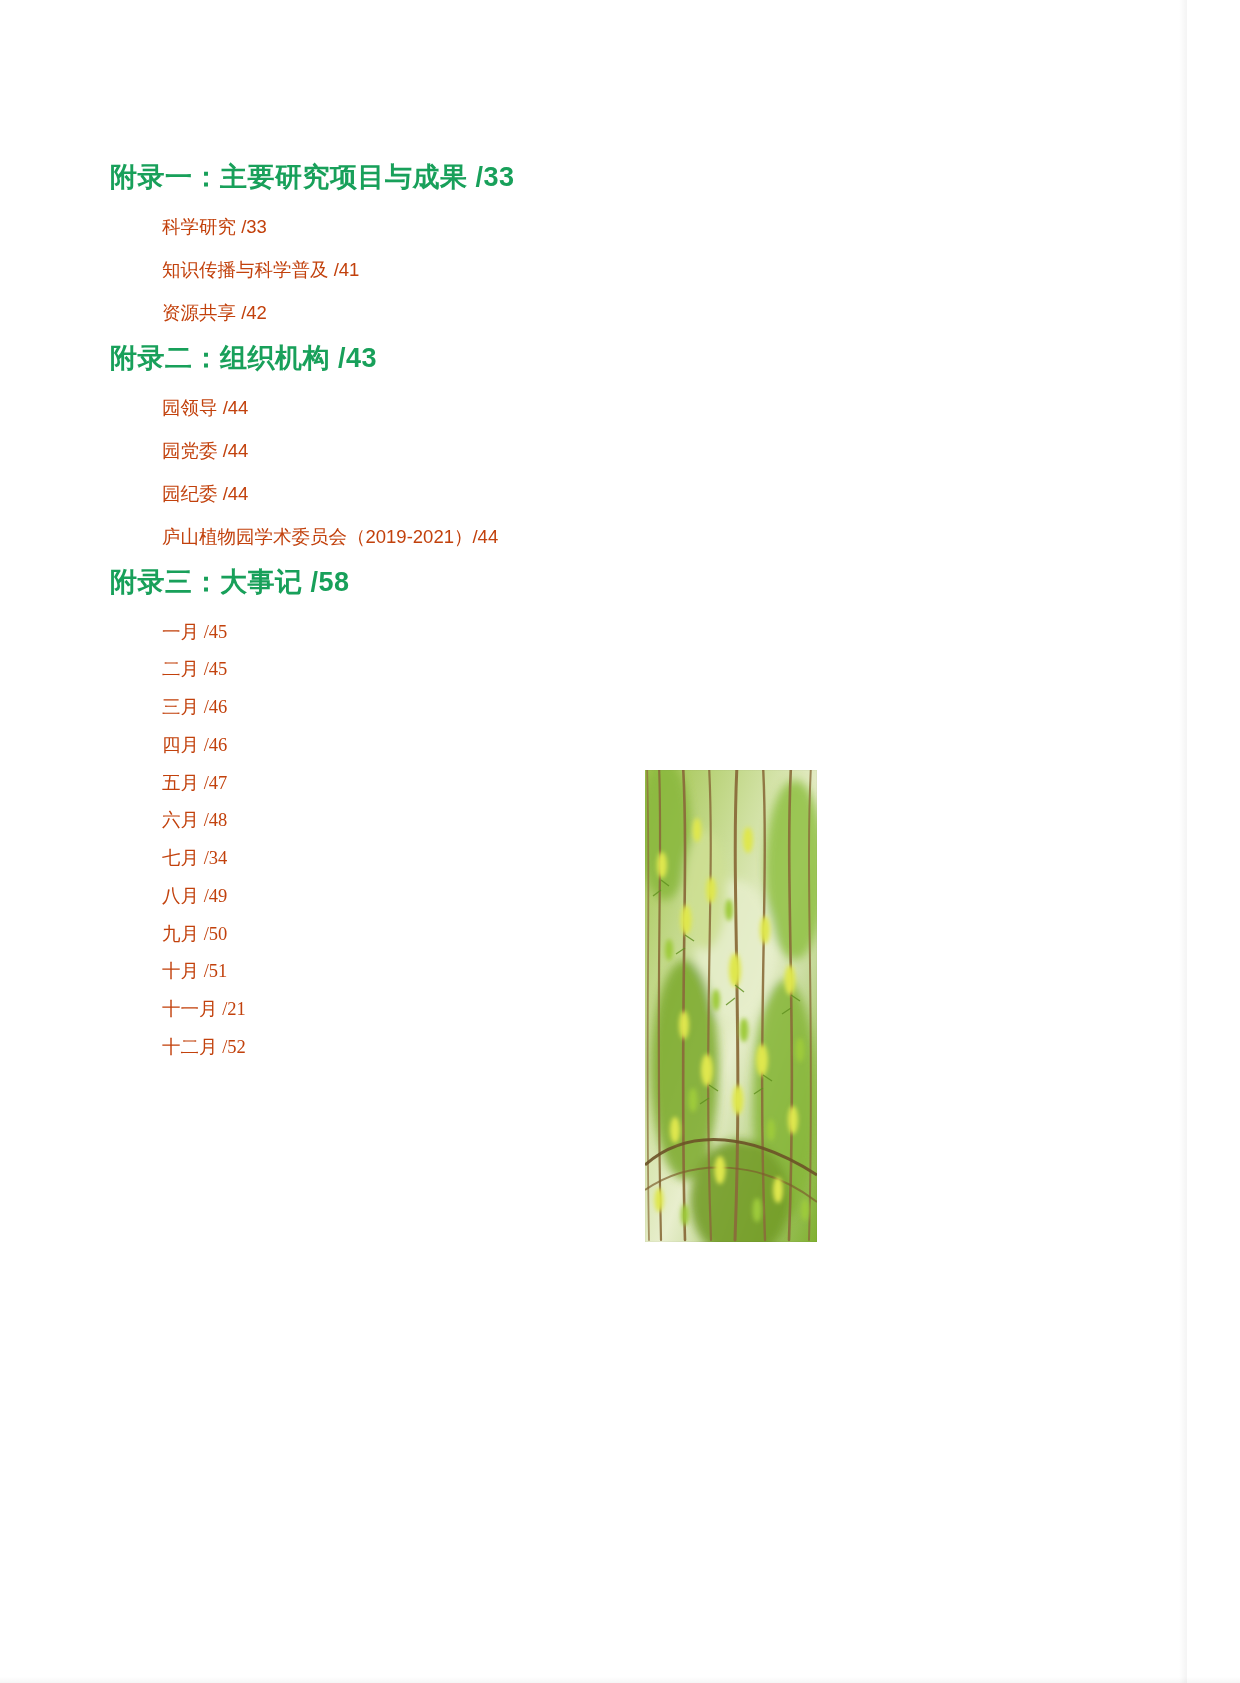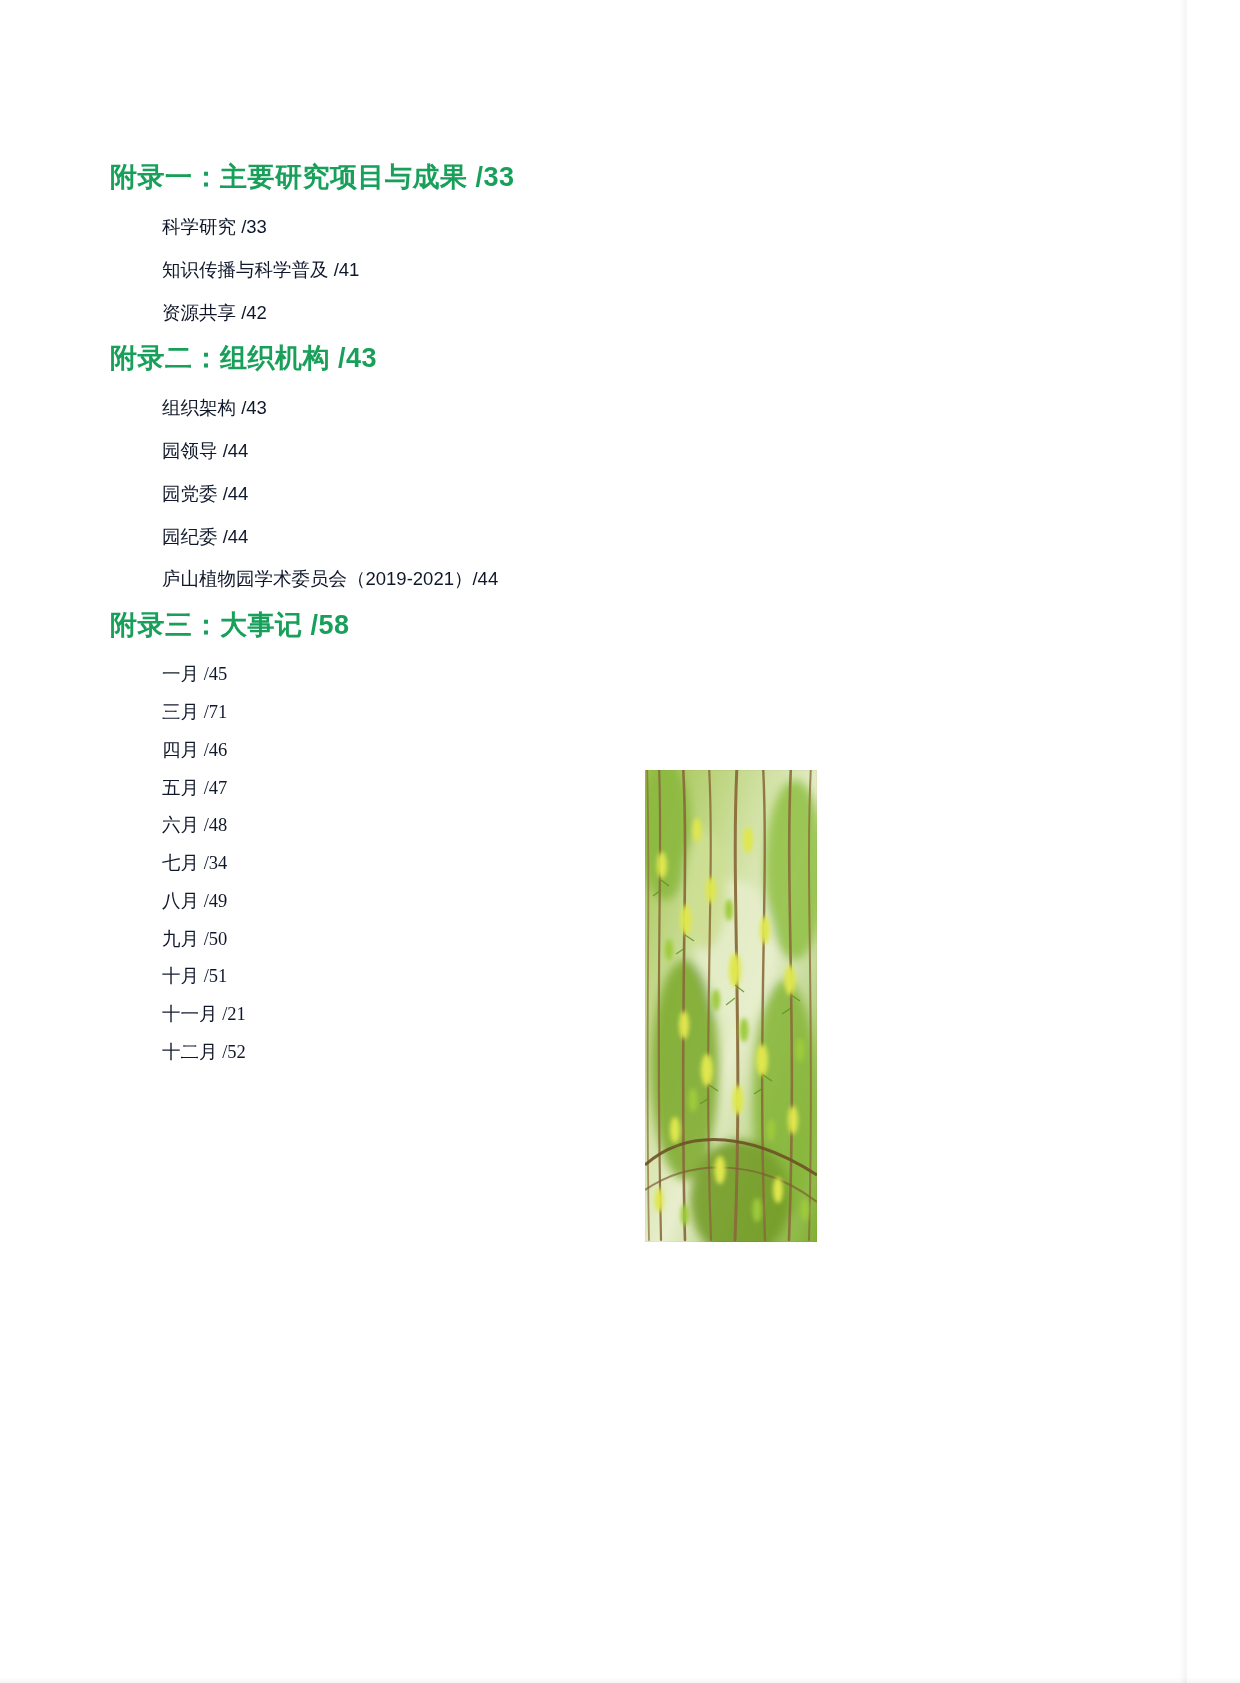--- a/index.html
+++ b/index.html
@@ -53,21 +53,21 @@
   }
   .section + .section .section-title {
   }
   .entries {
     margin: 0;
     padding: 0;
     list-style: none;
   }
   .entry {
     font-size: 18.5px;
-    color: #0f172a;
+    color: #c2410c;
     padding-left: 52px;
     line-height: 1.5;
     margin-bottom: 15px;
     white-space: nowrap;
   }
   .section-appendix3 .entry {
     margin-bottom: 10px;
     font-family: Liberation Serif, serif;
   }
   .photo {
@@ -93,33 +93,33 @@
       <ul class="entries">
         <li class="entry">科学研究 /33</li>
         <li class="entry">知识传播与科学普及 /41</li>
         <li class="entry">资源共享 /42</li>
       </ul>
     </div>
 
     <div class="section section-appendix2">
       <h2 class="section-title">附录二：组织机构 /43</h2>
       <ul class="entries">
-        <li class="entry">组织架构 /43</li>
         <li class="entry">园领导 /44</li>
         <li class="entry">园党委 /44</li>
         <li class="entry">园纪委 /44</li>
         <li class="entry">庐山植物园学术委员会（2019-2021）/44</li>
       </ul>
     </div>
 
     <div class="section section-appendix3">
       <h2 class="section-title">附录三：大事记 /58</h2>
       <ul class="entries">
         <li class="entry">一月 /45</li>
-        <li class="entry">三月 /71</li>
+        <li class="entry">二月 /45</li>
+        <li class="entry">三月 /46</li>
         <li class="entry">四月 /46</li>
         <li class="entry">五月 /47</li>
         <li class="entry">六月 /48</li>
         <li class="entry">七月 /34</li>
         <li class="entry">八月 /49</li>
         <li class="entry">九月 /50</li>
         <li class="entry">十月 /51</li>
         <li class="entry">十一月 /21</li>
         <li class="entry">十二月 /52</li>
       </ul>

